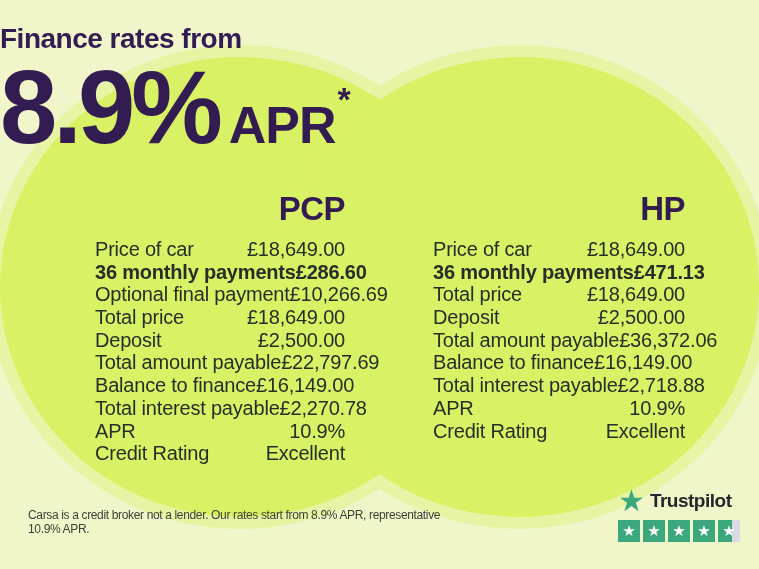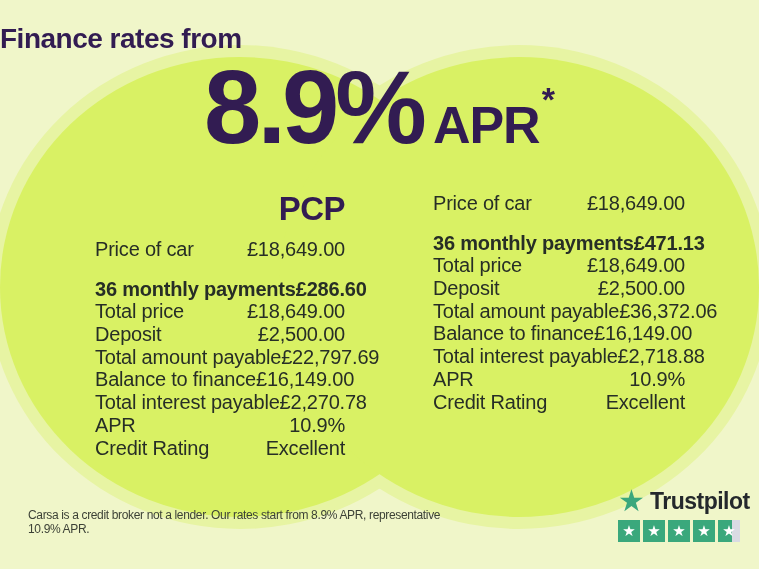--- a/index.html
+++ b/index.html
@@ -27,21 +27,21 @@
 
   
   .subtitle {
     position: absolute; top: 23px; left: 0; right: 0;
     text-align: left;
     font-size: 28px; font-weight: 700; letter-spacing: -0.5px;
     color: var(--heading_purple, #321c52);
   }
   .rate-row {
     position: absolute; top: 56px; left: 0; right: 0;
-    display: flex; justify-content: center; align-items: baseline;
+    display: flex; align-items: baseline;
     line-height: 1; color: var(--heading_purple, #321c52);
   }
   .rate  { font-size: 103px; font-weight: 800; letter-spacing: -4px; }
   .apr   { font-size: 52px;  font-weight: 800; letter-spacing: -1px; margin-left: 10px; }
   .ast   { font-size: 34px;  font-weight: 800; position: relative; top: -32px; margin-left: 2px; }
 
   
   .ftable { position: absolute; top: 192px; color: var(--body_text, #272e26); }
   .ftable.pcp { left: 95px;  width: 250px; }
   .ftable.hp  { left: 433px; width: 252px; }
@@ -49,38 +49,38 @@
     text-align: right; font-size: 33px; font-weight: 700;
     line-height: 34px; margin-bottom: 12px; letter-spacing: -0.5px;
     color: var(--heading_purple, #321c52);
   }
   .row {
     display: flex; justify-content: space-between; align-items: baseline;
     height: 22.7px; font-size: 20px; letter-spacing: -0.2px;
   }
   .row .lbl { white-space: nowrap; }
   .row .val { white-space: nowrap; text-align: right; }
-  .row.bold { font-weight: 700; margin-top: 17px; }
+  .row.bold { font-weight: 700; }
 
   
   .disclaimer {
     position: absolute; left: 28px; top: 508px; width: 430px;
     font-size: 12px; line-height: 14px; letter-spacing: -0.35px;
     color: var(--disclaimer_text, #3c4136);
   }
 
   
   .trustpilot { position: absolute; top: 487px; right: 16px; width: 125px; }
   .tp-head { display: flex; align-items: center; gap: 5px; }
   .tp-big-star {
     font-size: 30px; line-height: 28px;
     color: var(--trustpilot_green, #3aa87c);
   }
   .tp-brand {
-    font-size: 23px; font-weight: 700; letter-spacing: -0.5px;
+    font-size: 19px; font-weight: 700; letter-spacing: -0.5px;
     color: var(--brand_text, #24282c);
   }
   .tp-stars { display: flex; gap: 3px; margin-top: 5px; }
   .tp-box {
     width: 22px; height: 22px; flex: 0 0 22px;
     background: var(--trustpilot_green, #3aa87c);
     display: flex; align-items: center; justify-content: center;
     color: #ffffff; font-size: 15px; line-height: 22px;
   }
   .tp-box.half {
@@ -112,20 +112,24 @@
     <h2>PCP</h2>
     <div class="row">
       <span class="lbl">Price of car</span>
       <span class="val">£18,649.00</span>
     </div>
     <div class="row bold">
       <span class="lbl">36 monthly payments</span>
       <span class="val">£286.60</span>
     </div>
     <div class="row">
+      <span class="lbl">Optional final payment</span>
+      <span class="val">£10,266.69</span>
+    </div>
+    <div class="row">
       <span class="lbl">Total price</span>
       <span class="val">£18,649.00</span>
     </div>
     <div class="row">
       <span class="lbl">Deposit</span>
       <span class="val">£2,500.00</span>
     </div>
     <div class="row">
       <span class="lbl">Total amount payable</span>
       <span class="val">£22,797.69</span>
@@ -142,20 +146,21 @@
       <span class="lbl">APR</span>
       <span class="val">10.9%</span>
     </div>
     <div class="row">
       <span class="lbl">Credit Rating</span>
       <span class="val">Excellent</span>
     </div>
   </div>
 
   <div class="ftable hp">
+    <h2>HP</h2>
     <div class="row">
       <span class="lbl">Price of car</span>
       <span class="val">£18,649.00</span>
     </div>
     <div class="row bold">
       <span class="lbl">36 monthly payments</span>
       <span class="val">£471.13</span>
     </div>
     <div class="row">
       <span class="lbl">Total price</span>

